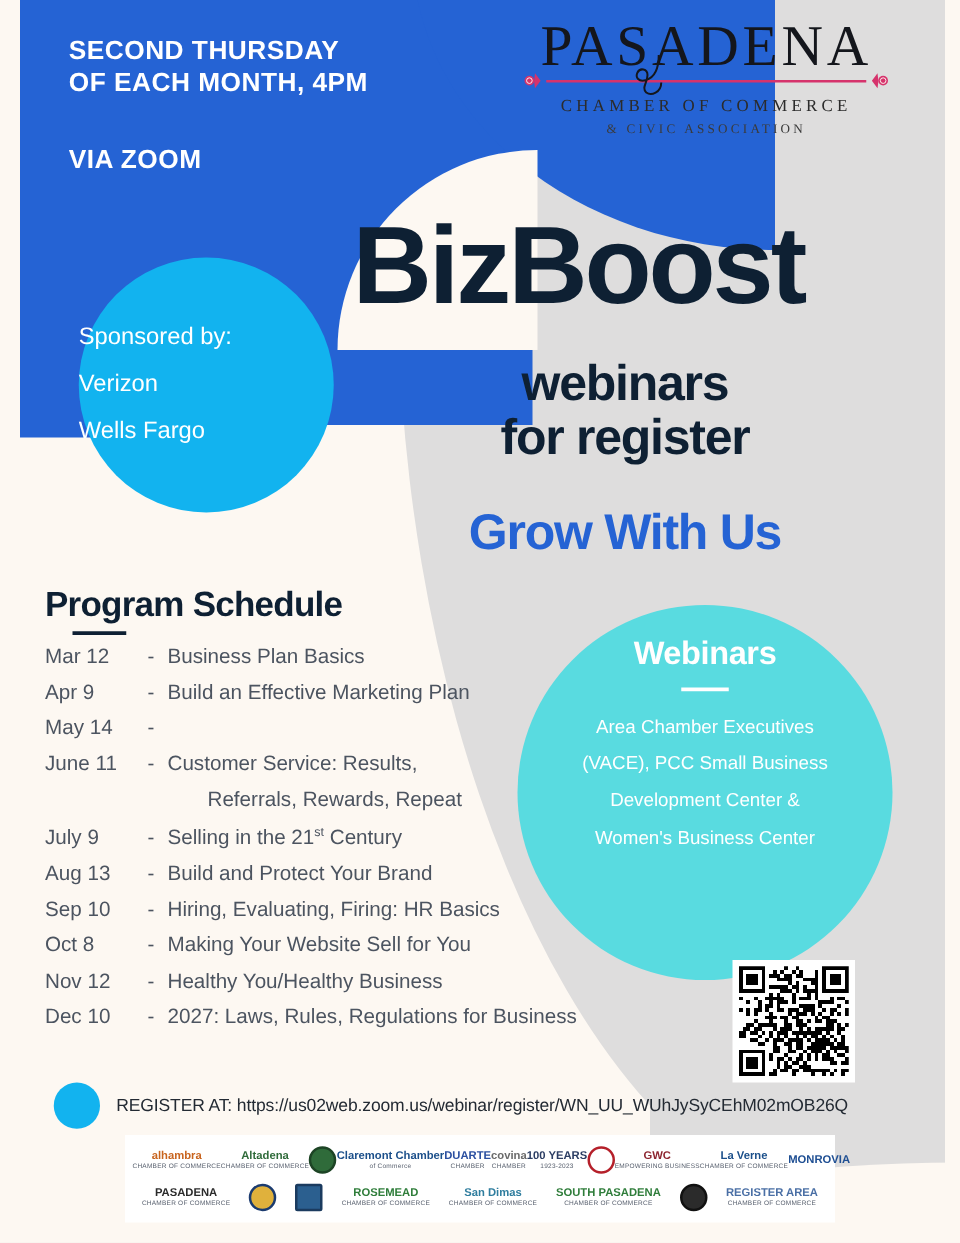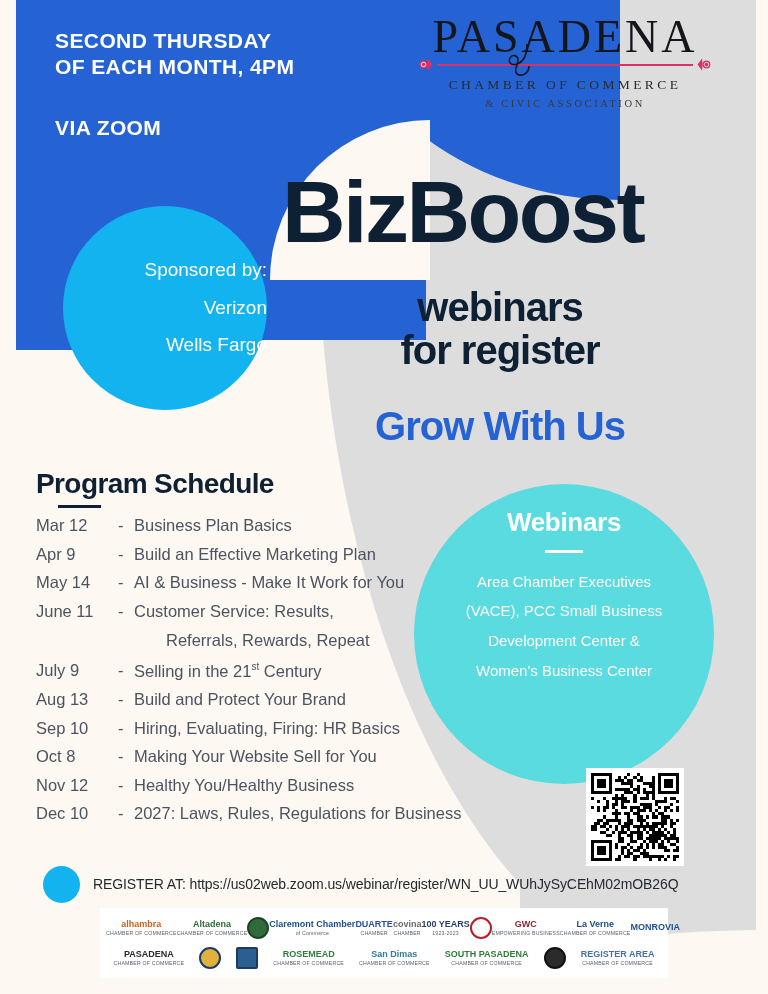--- a/index.html
+++ b/index.html
@@ -105,21 +105,21 @@
     font-size:10.5px;letter-spacing:2.6px;color:#3a3a3a;margin-top:5px;
   }
   .swirl{
     position:absolute;left:88px;top:26px;width:40px;height:40px;z-index:2;
   }
 
   
   .sponsor-circle{
     position:absolute;left:63px;top:206px;width:204px;height:204px;
     border-radius:50%;background:#12b3ef;z-index:5;
-    display:flex;flex-direction:column;align-items:flex-end;justify-content:center;
+    display:flex;flex-direction:column;align-items:flex-start;justify-content:center;
     color:#ffffff;
   }
   .sponsor-head{font-size:19px;line-height:1.1;}
   .sponsor-item{font-size:19px;margin-top:17px;line-height:1.1;}
 
   
   .title-main{
     position:absolute;left:282px;top:168px;z-index:6;
     font-size:88px;font-weight:bold;color:#0e2033;letter-spacing:-2.5px;
     line-height:1;
@@ -292,21 +292,20 @@
           <span class="sched-topic">Business Plan Basics</span>
         </div>
         <div class="sched-row">
           <span class="sched-date">Apr 9</span>
           <span class="sched-dash">-</span>
           <span class="sched-topic">Build an Effective Marketing Plan</span>
         </div>
         <div class="sched-row">
           <span class="sched-date">May 14</span>
           <span class="sched-dash">-</span>
-          <span class="sched-topic">AI &amp; Business - Make It Work for You</span>
         </div>
         <div class="sched-row">
           <span class="sched-date">June 11</span>
           <span class="sched-dash">-</span>
           <span class="sched-topic">Customer Service: Results,</span>
         </div>
         <div class="sched-cont">Referrals, Rewards, Repeat</div>
         <div class="sched-row">
           <span class="sched-date">July 9</span>
           <span class="sched-dash">-</span>

